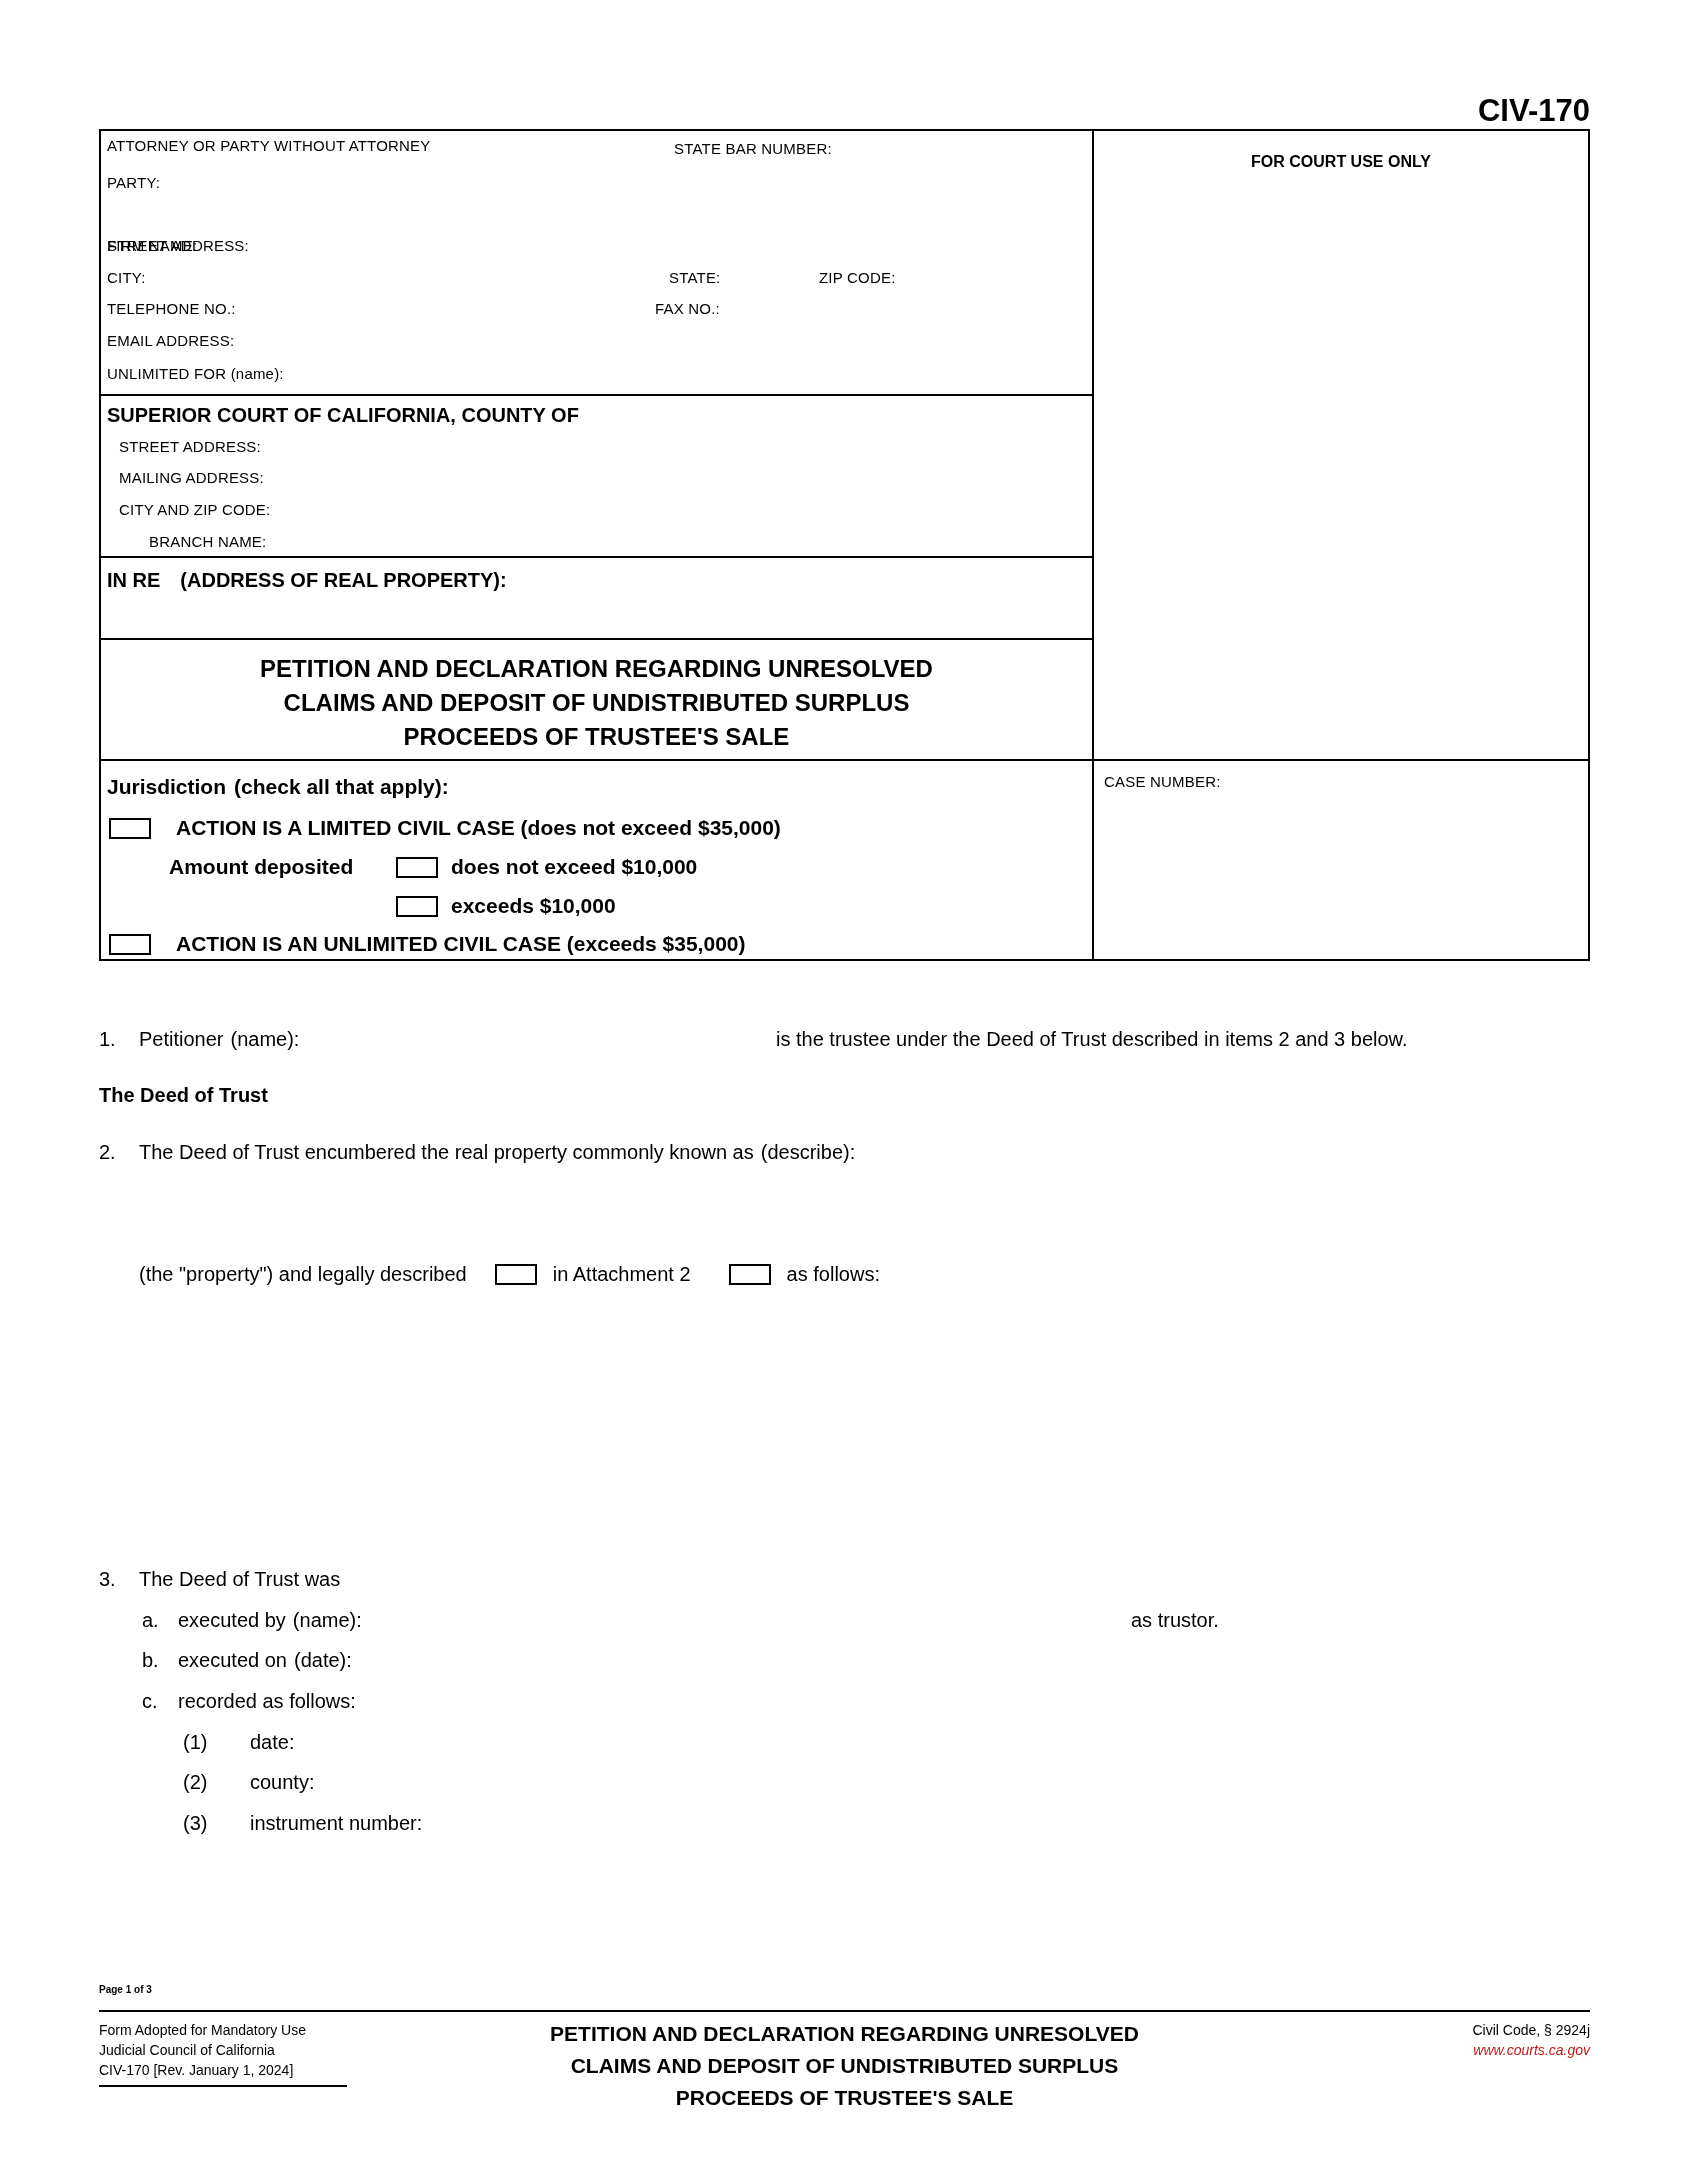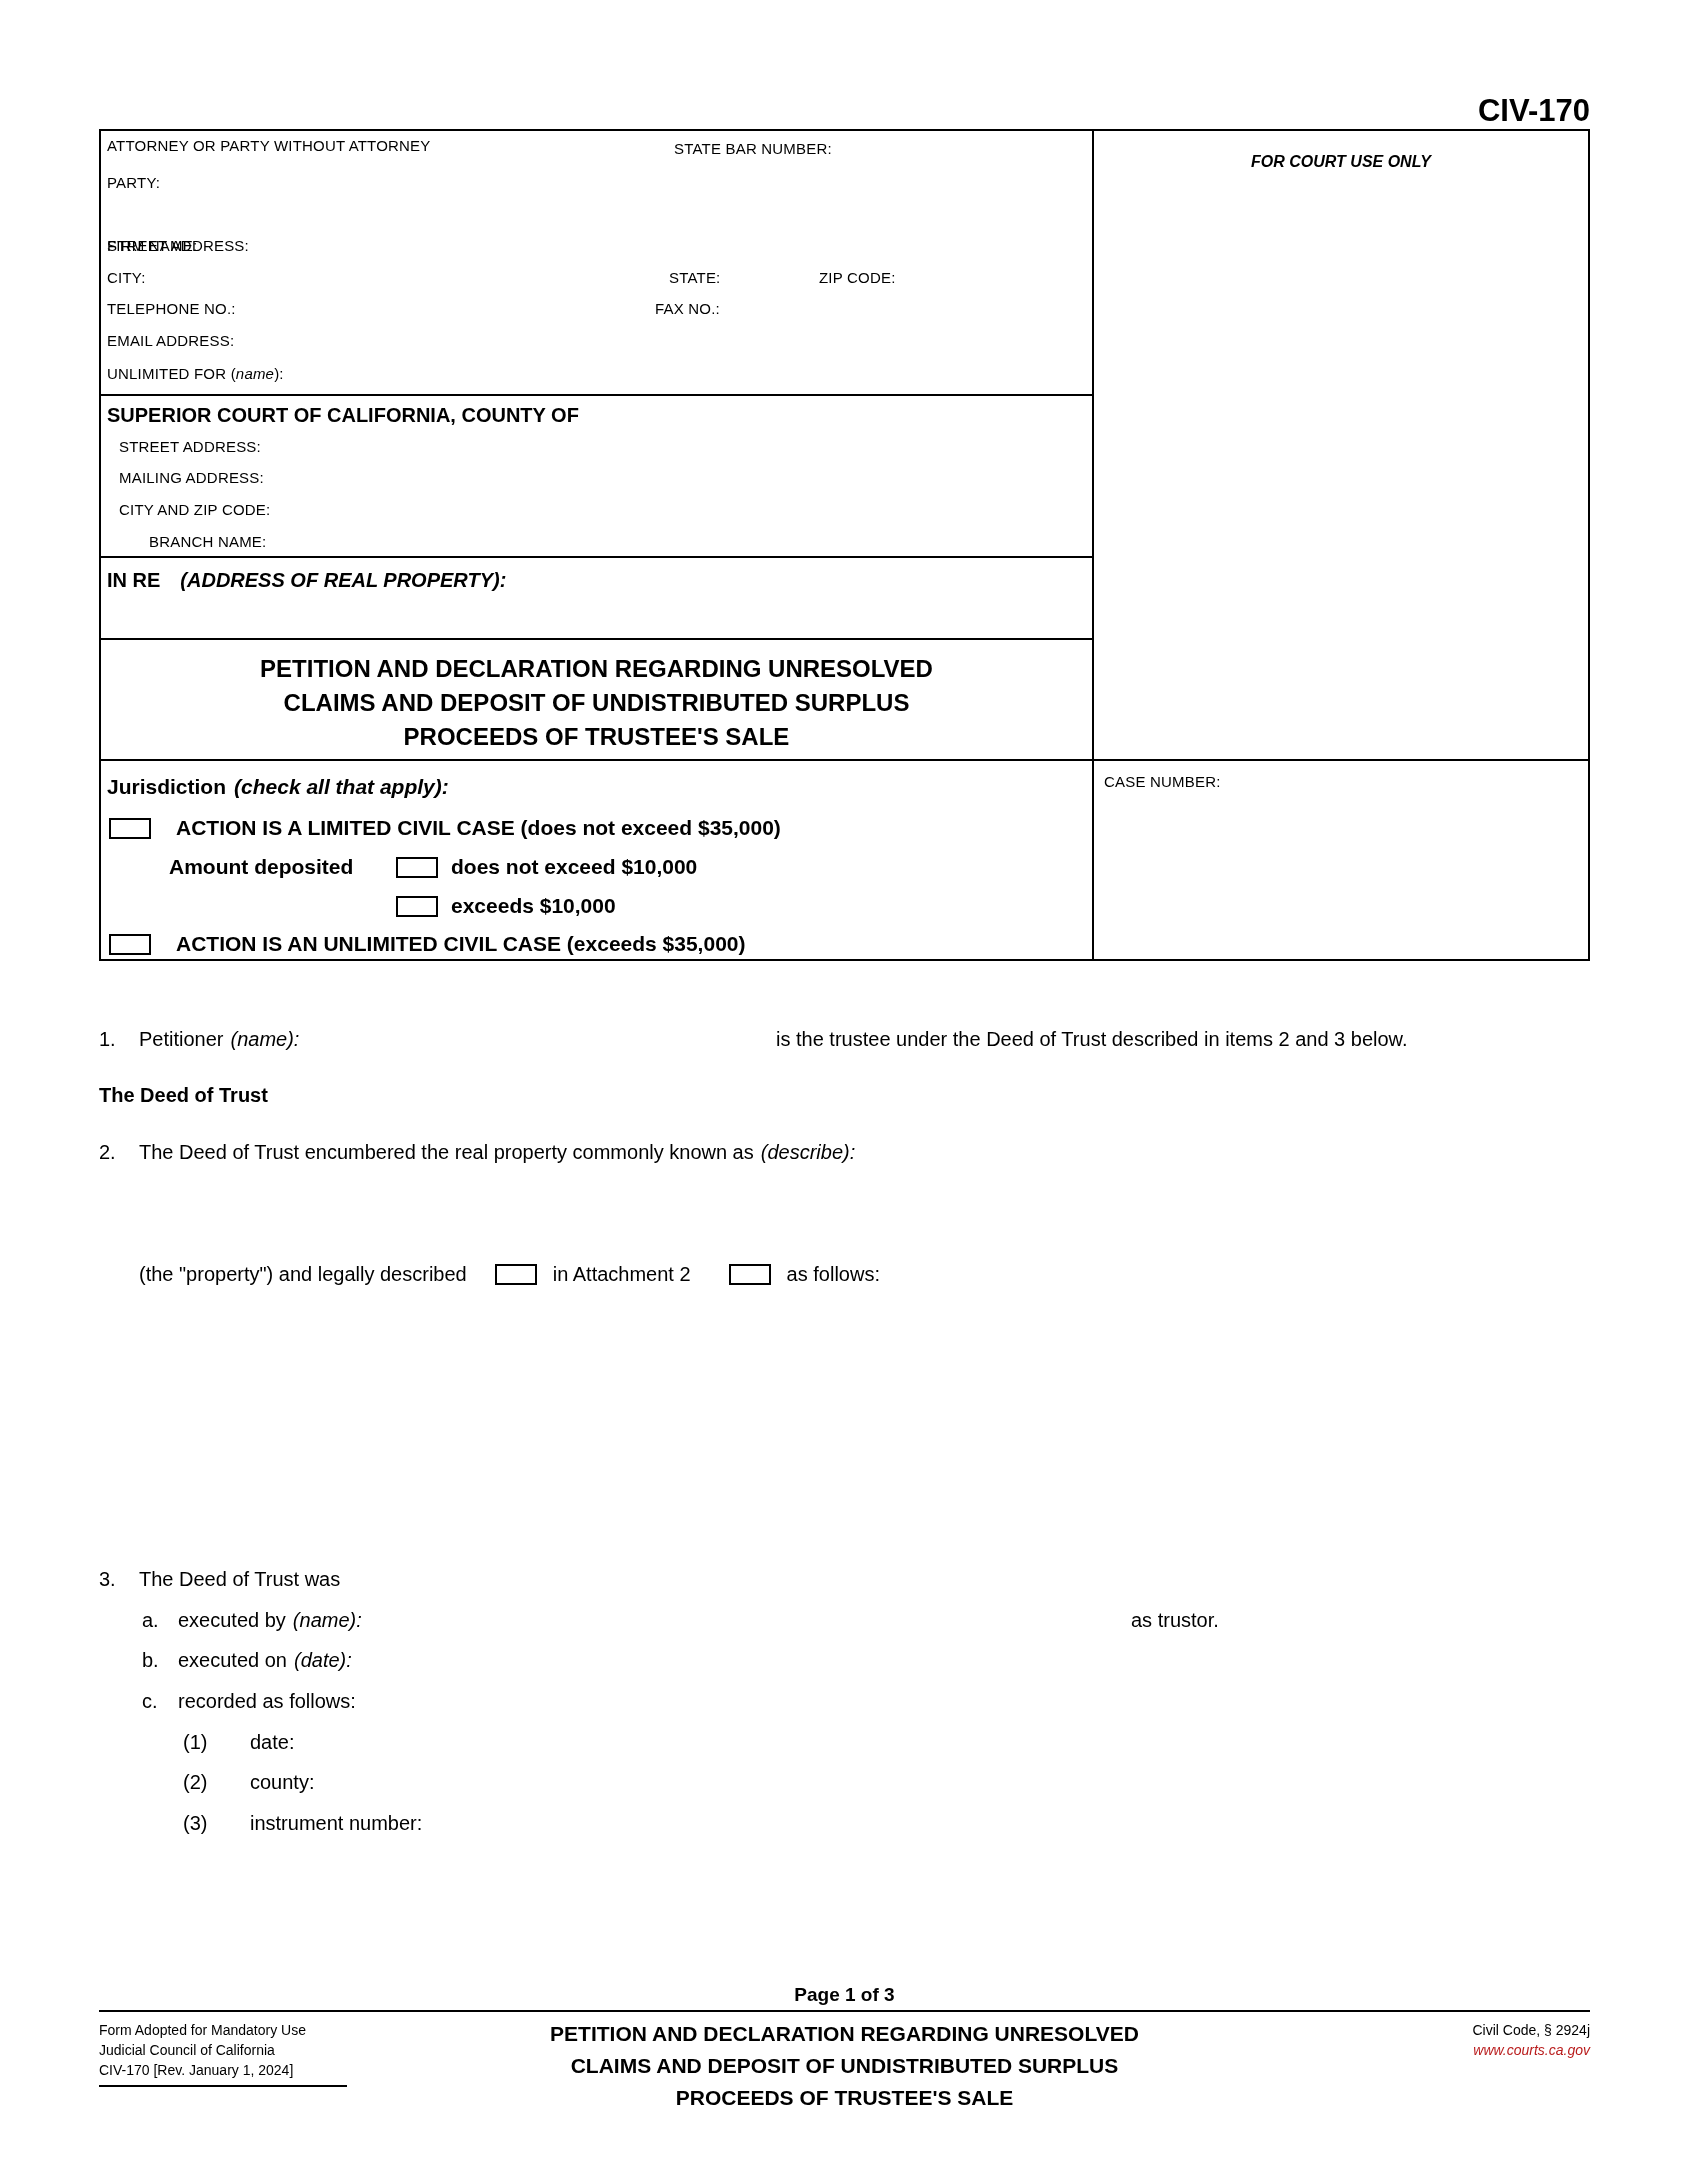--- a/index.html
+++ b/index.html
@@ -4,21 +4,21 @@
 <style>
   * { margin:0; padding:0; box-sizing:border-box; }
   html, body { background:#ffffff; }
   .page {
     position:relative; width:1683px; height:2178px; background:#ffffff;
     font-family:"Liberation Sans", sans-serif; color:#000; overflow:hidden;
   }
   .abs { position:absolute; }
   .nw  { white-space:nowrap; }
   .b   { font-weight:bold; }
-  .i   { font-style:italic; }
+  .i   { }
   .lbl { font-size:15px; letter-spacing:0.2px; }
   .body-txt { font-size:20px; }
   .cb {
     display:inline-block; width:42px; height:21px;
     border:2px solid #000; background:#fff; vertical-align:middle;
   }
   .sec { position:absolute; left:0; width:100%; }
   .rule { position:absolute; background:#000; }
   .jur-txt { font-size:21px; font-weight:bold; }
   .link { font-style:italic; text-decoration:none; }
@@ -145,21 +145,21 @@
   <div class="abs body-txt" style="left:99px; top:1771px; width:1491px; height:30px;">
     <span class="abs nw" style="left:84px;">(2)</span>
     <span class="abs nw" style="left:151px;">county:</span>
   </div>
 
   <div class="abs body-txt" style="left:99px; top:1812px; width:1491px; height:30px;">
     <span class="abs nw" style="left:84px;">(3)</span>
     <span class="abs nw" style="left:151px;">instrument number:</span>
   </div>
 
-  <div class="abs b nw" style="left:99px; top:1984px; width:1491px; text-align:center; font-size:19px;">Page 1 of 3</div>
+  <div class="abs b nw" style="left:99px; top:1984px; width:1491px; text-align:left; font-size:10px;">Page 1 of 3</div>
 
   <div class="rule" style="left:99px; top:2010px; width:1491px; height:2px;"></div>
 
   <div class="abs" style="left:99px; top:2020px; font-size:14px; line-height:20px;">
     <div>Form Adopted for Mandatory Use</div>
     <div>Judicial Council of California</div>
     <div>CIV-170 [Rev. January 1, 2024]</div>
   </div>
   <div class="rule" style="left:99px; top:2085px; width:248px; height:1.5px;"></div>
 

